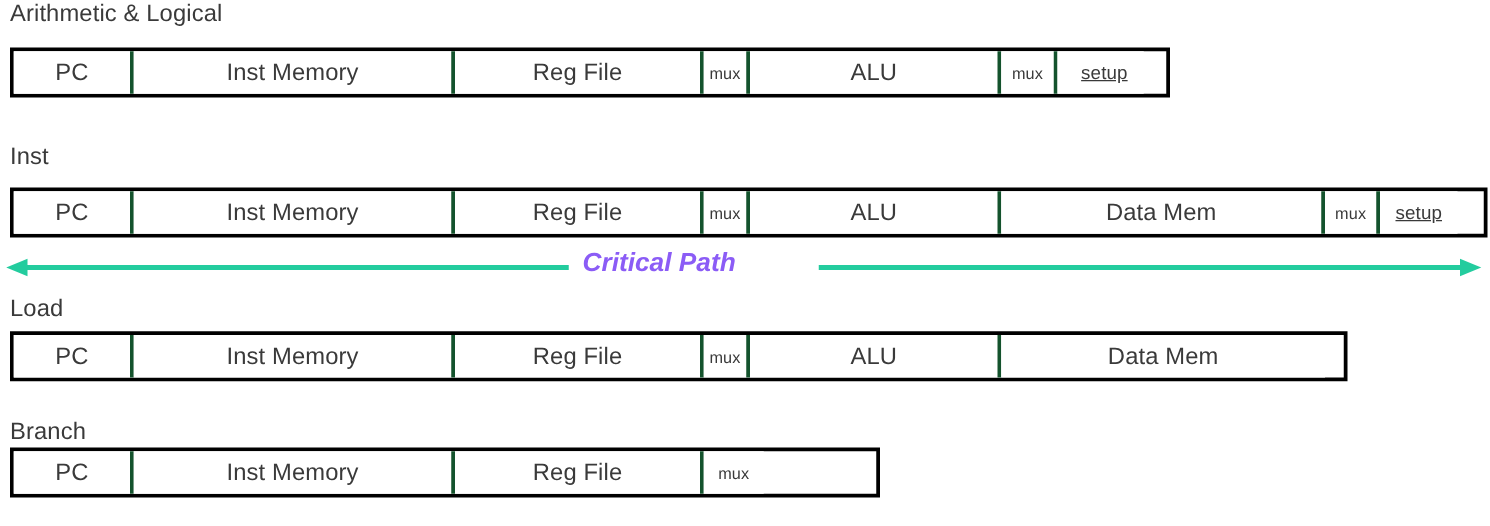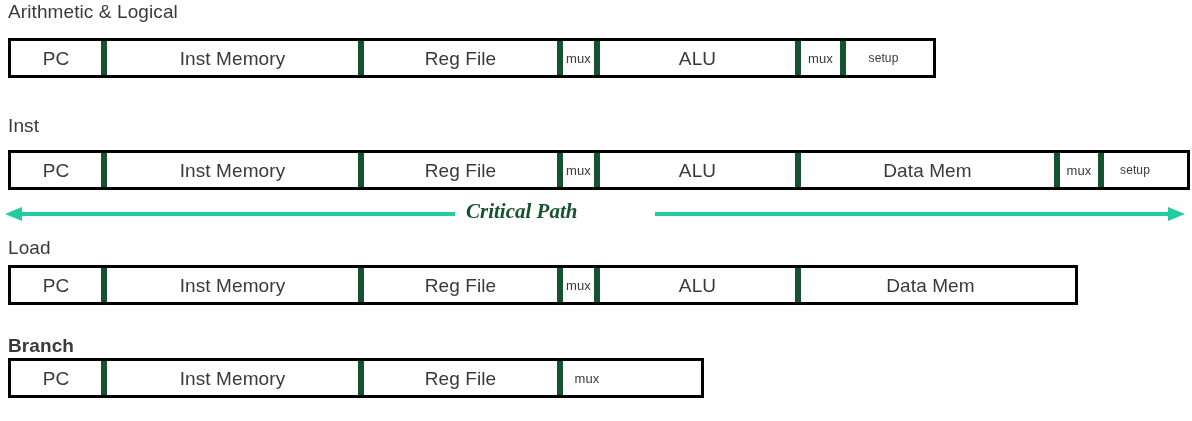--- a/index.html
+++ b/index.html
@@ -46,40 +46,41 @@
     background: #ffffff;
   }
 
   .stage {
     position: relative;
     box-sizing: border-box;
     height: 100%;
     display: flex;
     align-items: center;
     justify-content: center;
-    border-right: 6px solid #14532d;
+    border-right: 3px solid #14532d;
     background: #ffffff;
     overflow: visible;
   }
   .stage:last-child { border-right: none; }
 
   .stage-label {
     font-size: 19px;
     line-height: 19px;
     color: #3a3a3a;
     white-space: nowrap;
     letter-spacing: 0.1px;
   }
   .stage.small .stage-label {
     font-size: 13px;
     line-height: 13px;
   }
   .stage.mid .stage-label {
-    font-size: 12px;
+    font-size: 15px;
     line-height: 17px;
+    text-decoration: underline;
   }
   
   .stage.overflow .stage-label {
     position: relative;
     left: 3px;
   }
 
   
   .critical-path {
     position: absolute;
@@ -177,21 +178,21 @@
           </div>
           <div class="stage" style="width: 201px; flex: 0 0 201px;">
             <span class="stage-label">ALU</span>
           </div>
           <div class="stage" style="width: 259px; flex: 0 0 259px;">
             <span class="stage-label">Data Mem</span>
           </div>
         </div>
       </div>
       <div class="group">
-        <div class="group-label" style="top: 336px; font-weight: bold;">Branch</div>
+        <div class="group-label" style="top: 336px;">Branch</div>
         <div class="stage-bar" style="top: 358px; left: 8px; width: 696px;">
           <div class="stage" style="width: 96px; flex: 0 0 96px;">
             <span class="stage-label">PC</span>
           </div>
           <div class="stage" style="width: 257px; flex: 0 0 257px;">
             <span class="stage-label">Inst Memory</span>
           </div>
           <div class="stage" style="width: 199px; flex: 0 0 199px;">
             <span class="stage-label">Reg File</span>
           </div>
@@ -204,15 +205,15 @@
 
   <div class="critical-path" id="critical-path" style="top: 198px;">
     <svg width="1192" height="34" viewBox="0 0 1192 34">
 
       <polygon id="cp-head-left" points="5,16 22,9 22,23" fill="#23CC9E"></polygon>
       <line id="cp-line-left" x1="20" y1="16" x2="455" y2="16" stroke="#23CC9E" stroke-width="4"></line>
 
       <line id="cp-line-right" x1="655" y1="16" x2="1170" y2="16" stroke="#23CC9E" stroke-width="4"></line>
       <polygon id="cp-head-right" points="1185,16 1168,9 1168,23" fill="#23CC9E"></polygon>
     </svg>
-    <div class="cp-text" id="cp-text" style="color: #14532d; font-family: Liberation Serif, serif;">Critical Path</div>
+    <div class="cp-text" id="cp-text" style="color: #8b5cf6;">Critical Path</div>
   </div>
 </div>
 
 </body></html>

